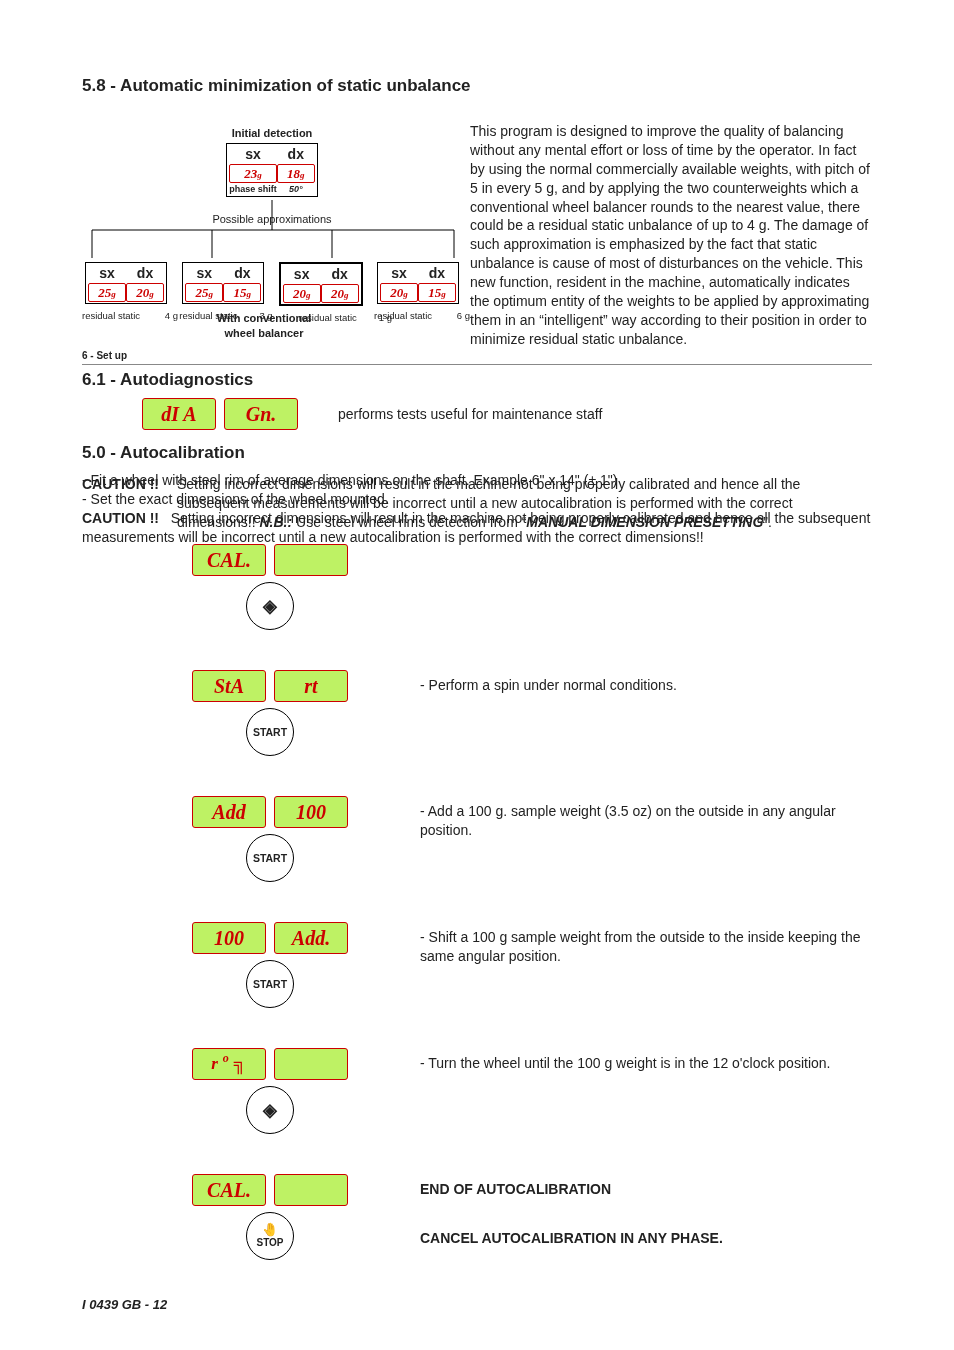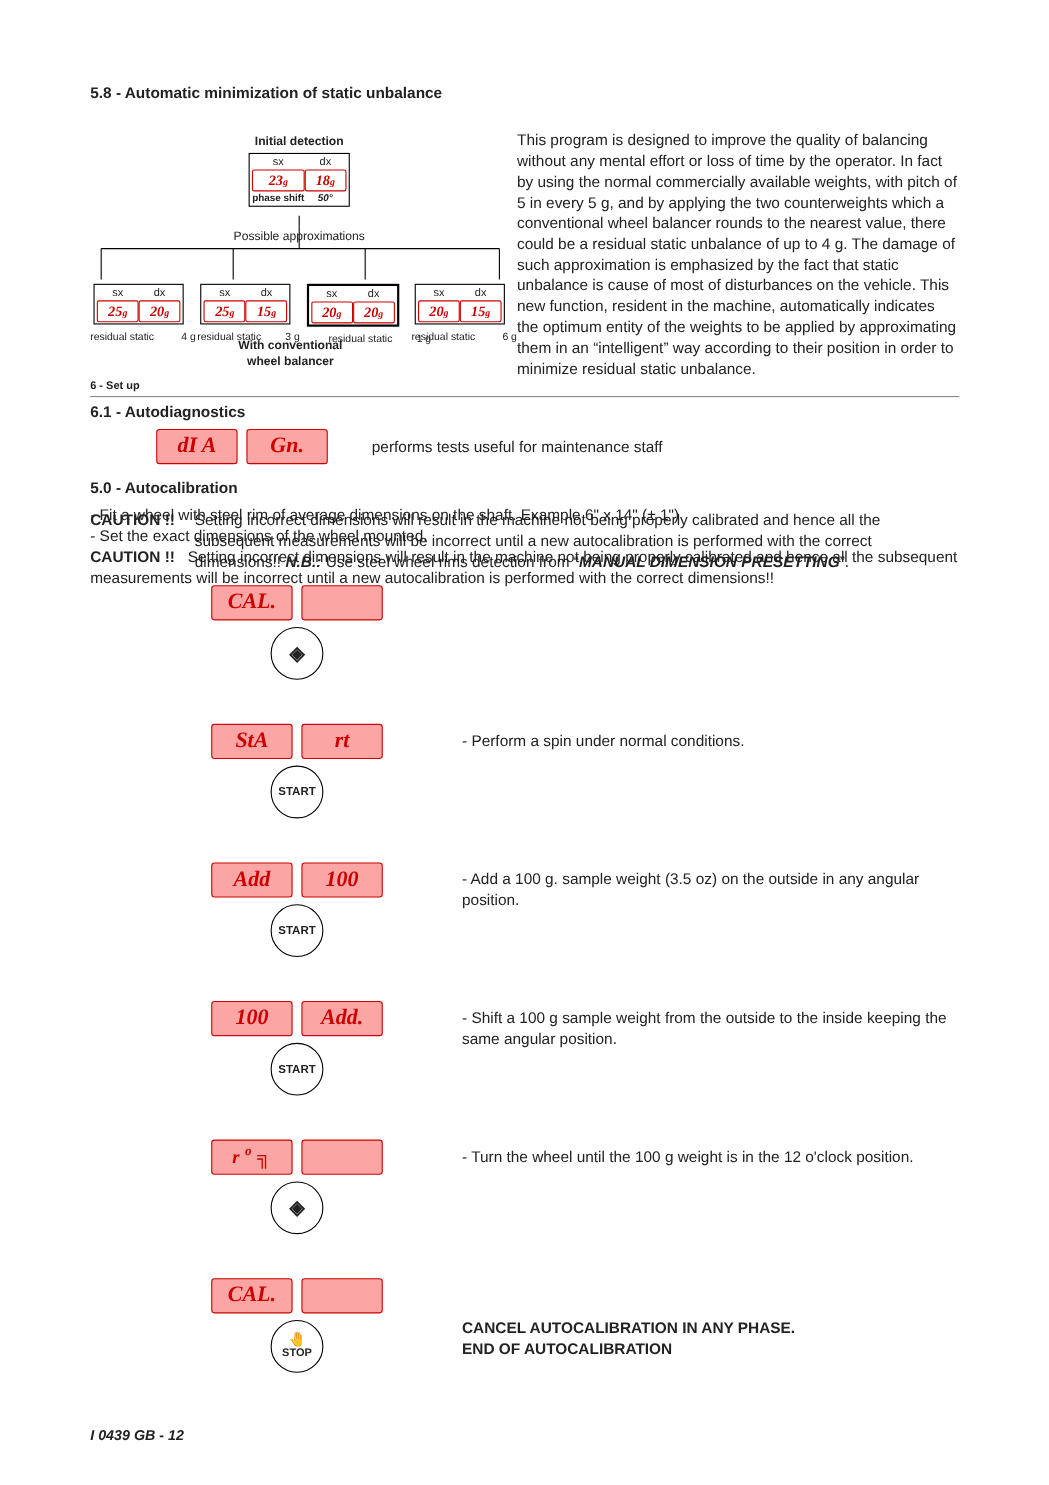--- a/index.html
+++ b/index.html
@@ -10,35 +10,35 @@
     height: 1350px;
     box-sizing: border-box;
     font-family: Arial, Helvetica, sans-serif;
     font-size: 14px;
     color: #222;
     line-height: 1.35;
     position: relative;
   }
   .bold { font-weight: bold; }
   .italic { font-style: italic; }
-  h2.section-title { font-size: 14px; margin: 0 0 6px 0; }
+  h2.section-title { font-size: 17px; margin: 0 0 6px 0; }
   h2.section-major { font-size: 10px; margin: 0; }
   hr.section-rule { border: none; border-top: 1px solid #888; margin: 2px 0 4px 0; }
 
   
   .top-wrap { display: flex; gap: 8px; }
   .diagram-col { flex: 0 0 380px; }
   .text-col { flex: 1; }
 
   .unbal-diagram { position: relative; width: 380px; height: 210px; margin-top: 22px; }
   .init-label { text-align:center; font-weight:bold; font-size:11px; }
   .disp-pair { display:inline-block; border:1px solid #000; padding:1px 2px; background:#fff; }
   .disp-pair td { padding: 0; }
   .disp-cell { border:1.5px solid #c00; border-radius:2px; padding:0 4px; font-family: 'Times New Roman', serif; font-weight:bold; font-style:italic; color:#c00; font-size:13px; min-width:28px; text-align:center; background:#fff; }
-  .hdr { font-size:10px; font-weight:normal; }
+  .hdr { font-size:14px; font-weight:bold; }
   .phase-row td { font-size:9px; font-weight:bold; }
   .approx-label { text-align:center; font-size:11px; position:absolute; left:0; right:0; }
 
   .approx-row { position:absolute; left:0; right:0; top:136px; display:flex; justify-content:space-between; }
   .approx-block { width:88px; text-align:center; }
   .approx-block.highlight .disp-pair { border-width:2.5px; }
   .approx-block.highlight .resid { font-weight:bold; }
   .resid { font-size:9.5px; margin-top:1px; white-space:nowrap; }
   .resid .g { font-weight:normal;margin-left:22px; }
 
@@ -51,21 +51,21 @@
   .step-row.first { margin-top: 12px; }
   .step-row.tight { margin-bottom: 40px; }
   .dev-col { width:220px; flex:0 0 220px; display:flex; flex-direction:column; align-items:center; }
   .expl-col { flex:1; padding-top:6px; font-size:14px; }
 
   .dual-disp { display:flex; gap:8px; margin-bottom:6px; }
   .seg-box {
     border:1.8px solid #c00; border-radius:3px;
     width:72px; height:30px; display:flex; align-items:center; justify-content:center;
     font-family: 'Times New Roman', serif; font-weight:bold; font-style:italic; color:#c00; font-size:20px;
-    background:#fca5a5;
+    background:#bef264;
   }
   .btn-circle {
     width:46px; height:46px; border:1.6px solid #000; border-radius:50%;
     display:flex; align-items:center; justify-content:center; font-size:11px; font-weight:bold;
     position:relative; background:#fff;
   }
   .btn-circle.small-label { font-size:10.5px; }
   .diamond-icon { font-size:18px; line-height:1; }
   .stop-icon { display:flex; flex-direction:column; align-items:center; gap:0; }
   .stop-icon .hand { font-size:13px; line-height:1; transform: scaleX(-1); }
@@ -321,22 +321,22 @@
         <div class="seg-box"></div>
       </div>
       <div class="btn-circle">
         <div class="stop-icon">
           <span class="hand">✋</span>
           <span class="txt">STOP</span>
         </div>
       </div>
     </div>
     <div class="expl-col">
+      <div class="bold">END OF AUTOCALIBRATION</div>
       <div class="bold" style="margin-top:30px;">CANCEL AUTOCALIBRATION IN ANY PHASE.</div>
-      <div class="bold">END OF AUTOCALIBRATION</div>
     </div>
   </div>
 
 </div>
 
 <div class="footer">
   <span>I  0439  GB - </span><span class="pagenum">12</span>
 </div>
 
 </body></html>

